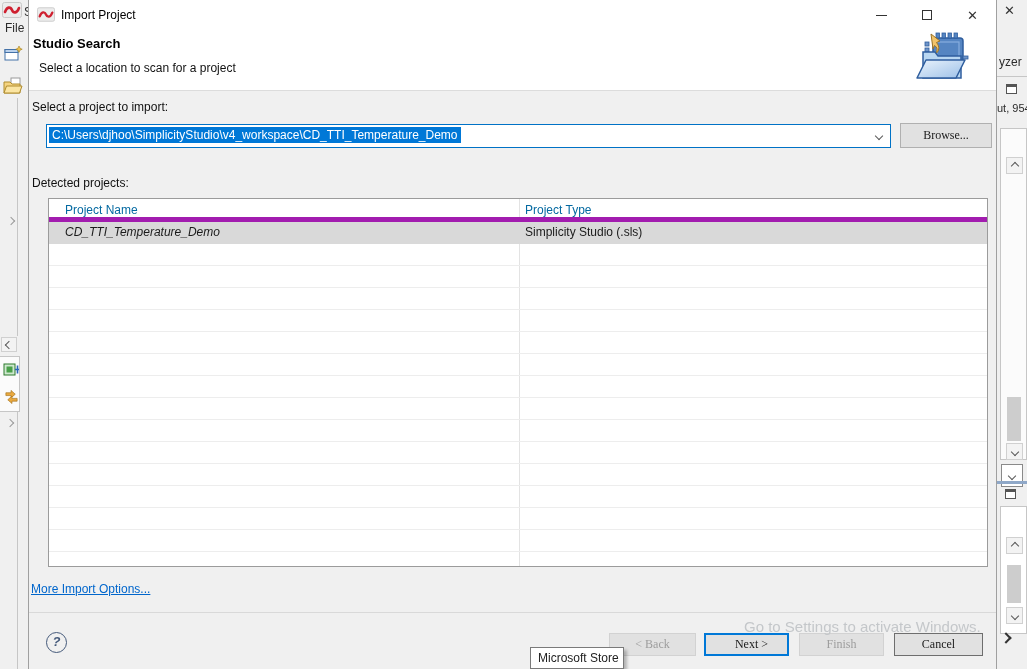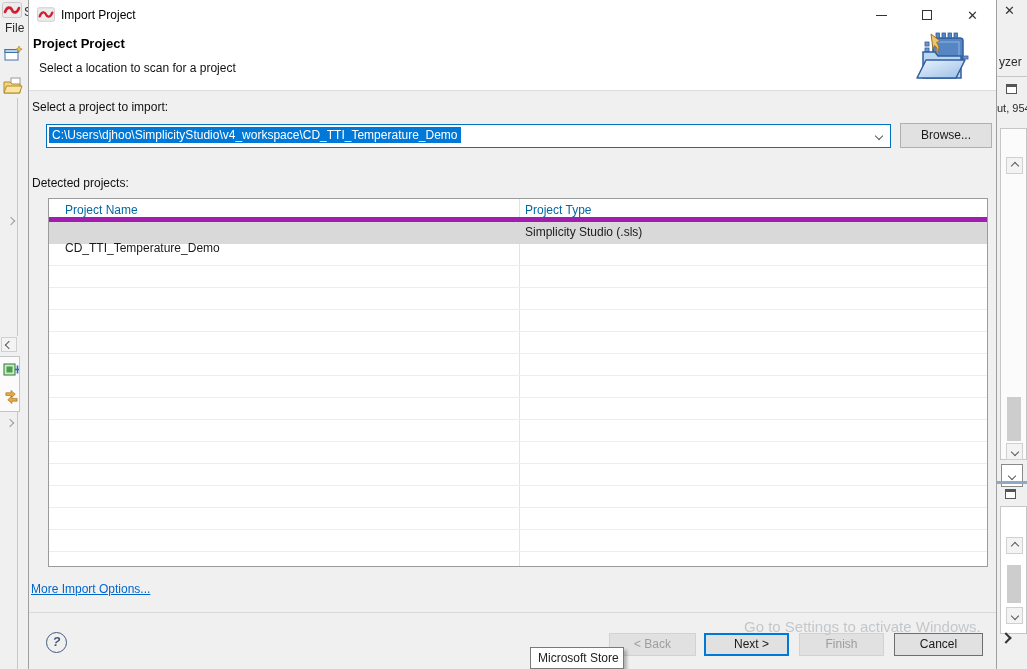--- a/index.html
+++ b/index.html
@@ -39,32 +39,32 @@
   #header{left:0;top:30px;width:100%;height:61px;background:#ffffff;border-bottom:1px solid #dcdcdc;}
   #header-title{left:4px;top:6px;font-size:13px;font-weight:bold;color:#000;}
   #header-sub{left:10px;top:31px;font-size:12px;color:#111;}
   #header-graphic{left:880px;top:2px;}
 
   .lbl{font-size:12px;color:#111;}
   #lbl-select{left:3px;top:100px;}
   #combo{left:17px;top:124px;width:845px;height:24px;background:#fff;border:1px solid #0072c6;}
   #combo-text{position:absolute;left:2px;top:2px;font-size:12px;color:#fff;background:#0078d7;padding:1px 3px;white-space:nowrap;}
   #combo-arrow{position:absolute;right:8px;top:8px;}
-  .btn{background:#e1e1e1;border:1px solid #b0b0b0;font-size:12px;color:#1a1a1a;text-align:center;}
+  .btn{background:#e1e1e1;border:1px solid #b0b0b0;font-size:12px;color:#1a1a1a;text-align:center;font-family:Liberation Serif, serif;}
   #browse-btn{left:871px;top:123px;width:92px;height:25px;line-height:23px;}
   #lbl-detected{left:3px;top:176px;}
 
   #table{left:19px;top:198px;width:940px;height:369px;background:#fff;border:1px solid #9b9b9b;overflow:hidden;}
   #col-divider{position:absolute;left:470px;top:0;bottom:0;width:1px;background:#e3e3e3;}
   .thead{height:23px;border-bottom:5px solid #a21caf;position:relative;font-size:12px;color:#0369a1;}
   .thead .c1{position:absolute;left:16px;top:4px;}
   .thead .c2{position:absolute;left:476px;top:4px;}
   .trow{height:22px;border-bottom:1px solid #ededed;position:relative;font-size:12px;color:#1a1a1a;}
   .trow.sel{background:#d9d9d9;border-bottom-color:#d9d9d9;}
-  .trow .c1{position:absolute;left:16px;top:19px;}
+  .trow .c1{position:absolute;left:16px;top:3px;font-style:italic;}
   .trow .c2{position:absolute;left:476px;top:3px;}
 
   #more-link{left:2px;top:582px;font-size:12px;color:#0066cc;text-decoration:underline;cursor:pointer;}
 
   #footer{left:0;top:612px;width:100%;height:57px;background:#f0f0f0;border-top:1px solid #d9d9d9;}
   #help-btn{left:17px;top:19px;width:21px;height:21px;border:1.5px solid #44597a;border-radius:50%;
             color:#44597a;font-size:13px;font-weight:bold;text-align:center;line-height:18px;font-style:italic;}
   .wizbtn{top:20px;height:23px;line-height:21px;position:absolute;}
   #back-btn{left:580px;width:87px;color:#9d9d9d;border-color:#d2d2d2;}
   #next-btn{left:675px;width:85px;border:2px solid #0078d7;line-height:19px;padding-left:10px;}
@@ -179,21 +179,21 @@
         <span class="winbtn">
             <span class="maxbox"></span>
           </span>
         <span class="winbtn" style="width:47px;">
             <span class="closex">✕</span>
           </span>
       </div>
     </div>
 
     <div id="header" class="abs">
-      <div id="header-title" class="abs">Project Project</div>
+      <div id="header-title" class="abs">Studio Search</div>
       <div id="header-sub" class="abs">Select a location to scan for a project</div>
       <span id="header-graphic" class="abs">
         <svg width="62" height="52" viewBox="0 0 62 52">
           <defs>
             <linearGradient id="fold" x1="0" y1="0" x2="1" y2="1">
               <stop offset="0" stop-color="#eaf3fc"></stop>
                 <stop offset="1" stop-color="#9cc0e8"></stop>
             </linearGradient>
           </defs>
           <rect x="24" y="6" width="30" height="24" rx="3" fill="#5585c2" stroke="#2f5e9e" stroke-width="1.5"></rect>

